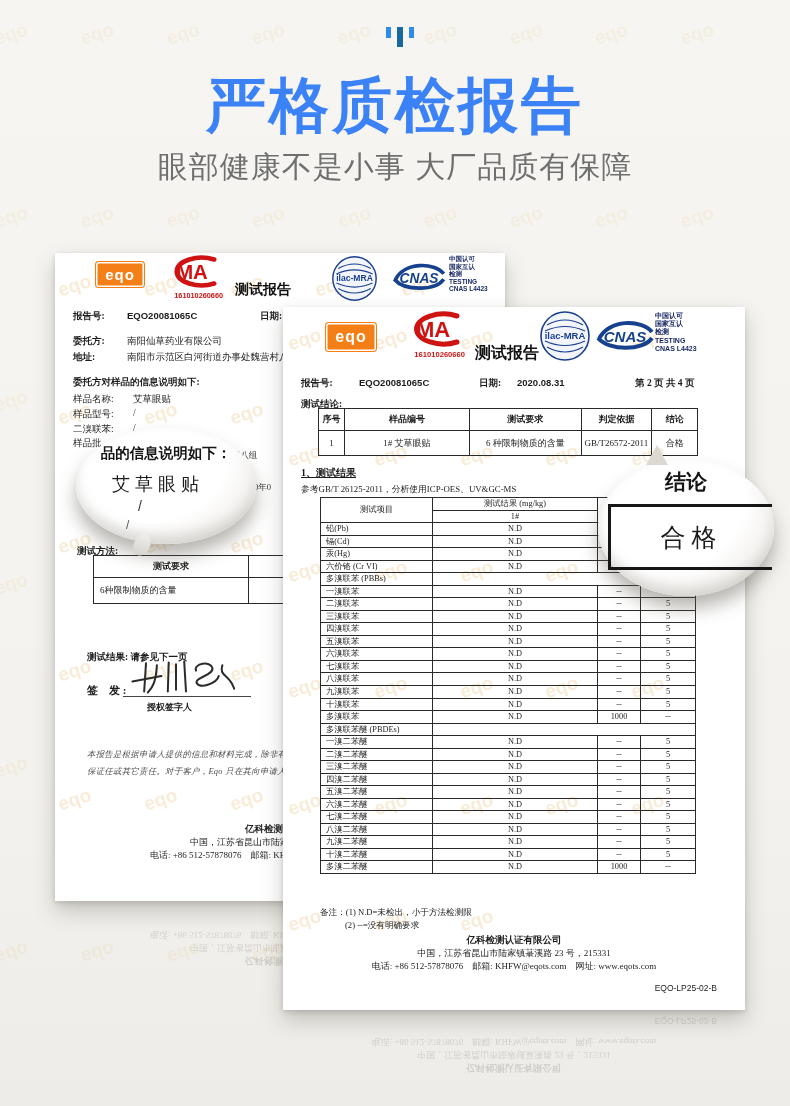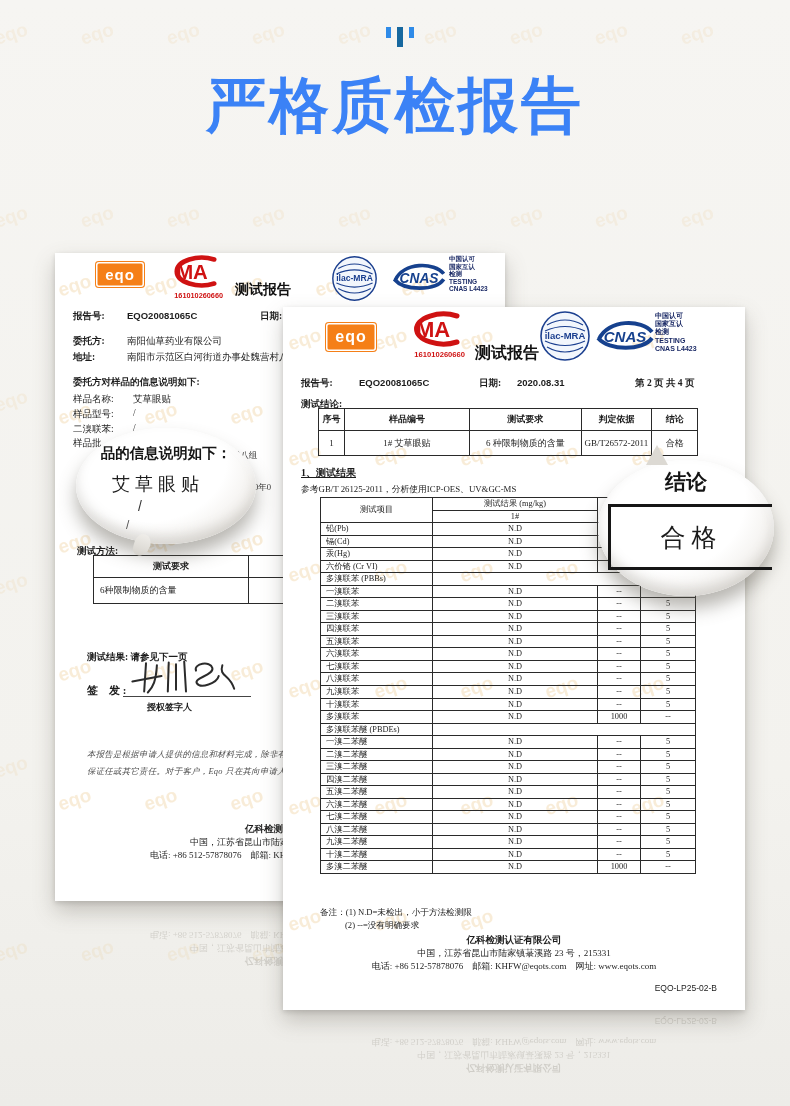--- a/index.html
+++ b/index.html
@@ -154,20 +154,21 @@
       <span>eqo</span>
       <span>eqo</span>
     </div>
 
   <div id="quote-icon">
     <i class="b1"></i>
       <i class="b2"></i>
       <i class="b3"></i>
   </div>
   <div class="page-title">严格质检报告</div>
+  <div class="page-subtitle">眼部健康不是小事 大厂品质有保障</div>
 
   <div class="doc" id="doc-back">
     <div class="wm-layer">
         <span>eqo</span>
         <span>eqo</span>
         <span>eqo</span>
         <span>eqo</span>
         <span>eqo</span>
         <span>eqo</span>
         <span>eqo</span>

